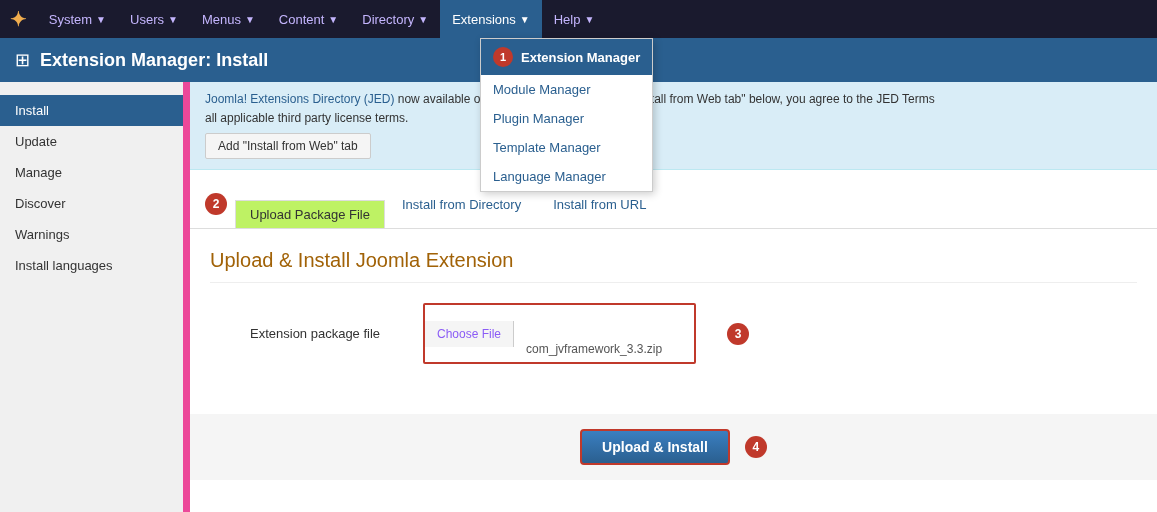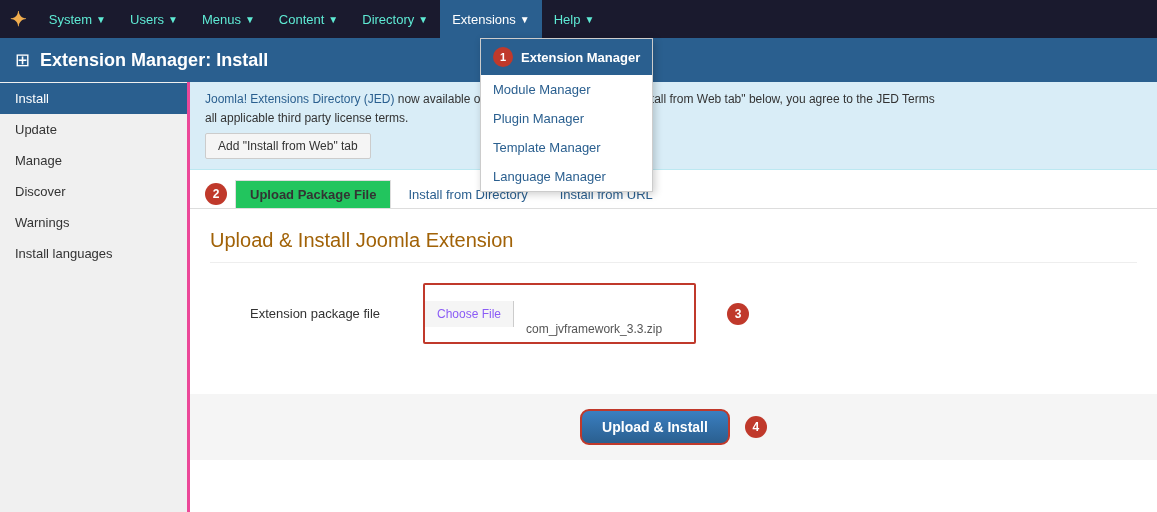--- a/index.html
+++ b/index.html
@@ -14,21 +14,21 @@
       padding: 0 10px;
       gap: 0;
     }
     .top-nav .joomla-logo {
       color: #f0ad4e;
       font-size: 20px;
       font-weight: bold;
       margin-right: 10px;
     }
     .top-nav .nav-item {
-      color: #5eead4;
+      color: #c4b5fd;
       padding: 0 12px;
       height: 38px;
       display: flex;
       align-items: center;
       cursor: pointer;
       font-size: 13px;
       position: relative;
     }
     .top-nav .nav-item.active { background: #2a5f8f; color: #fff; }
     .top-nav .nav-item .arrow { font-size: 10px; margin-left: 4px; }
@@ -55,22 +55,22 @@
     
     .main-layout {
       display: flex;
       height: calc(512px - 38px - 44px);
     }
 
     
     .sidebar {
       width: 190px;
       background: #f0f0f0;
-      border-right: 3px solid #ec4899;
-      padding-top: 1px;
+      border-right: 7px solid #ec4899;
+      padding-top: 13px;
     }
     .sidebar-item {
       padding: 8px 15px;
       cursor: pointer;
       color: #333;
       font-size: 13px;
     }
     .sidebar-item.active {
       background: #2a5f8f;
       color: #fff;
@@ -134,24 +134,25 @@
       padding: 6px 14px;
       cursor: pointer;
       font-size: 13px;
       color: #2a5f8f;
       border: 1px solid #ddd;
       border-bottom: none;
       background: #fff;
       margin-right: 2px;
     }
     .tab.active {
-      background: #22c55e;
-      color: #333;
-      font-weight: bold;
+      background: #bef264;
+      color: #333;
+      font-weight: normal;
       border-color: #ddd;
+      margin-top: 20px;
     }
     .tab:not(.active) {
       border-color: transparent;
       background: transparent;
     }
 
     
     .upload-section {
       padding: 20px 20px;
     }
@@ -224,21 +225,21 @@
       margin-top: 10px;
     }
     .upload-install-btn {
       background: linear-gradient(to bottom, #3a7fc1, #2a5f8f);
       color: #fff;
       border: 1px solid #2a5f8f;
       padding: 8px 20px;
       cursor: pointer;
       font-size: 14px;
       font-weight: bold;
-      border-radius: 9px;
+      border-radius: 4px;
       border: 2px solid #c0392b;
     }
     .btn-number {
       width: 22px;
       height: 22px;
       border-radius: 50%;
       background: #c0392b;
       color: #fff;
       display: flex;
       align-items: center;

